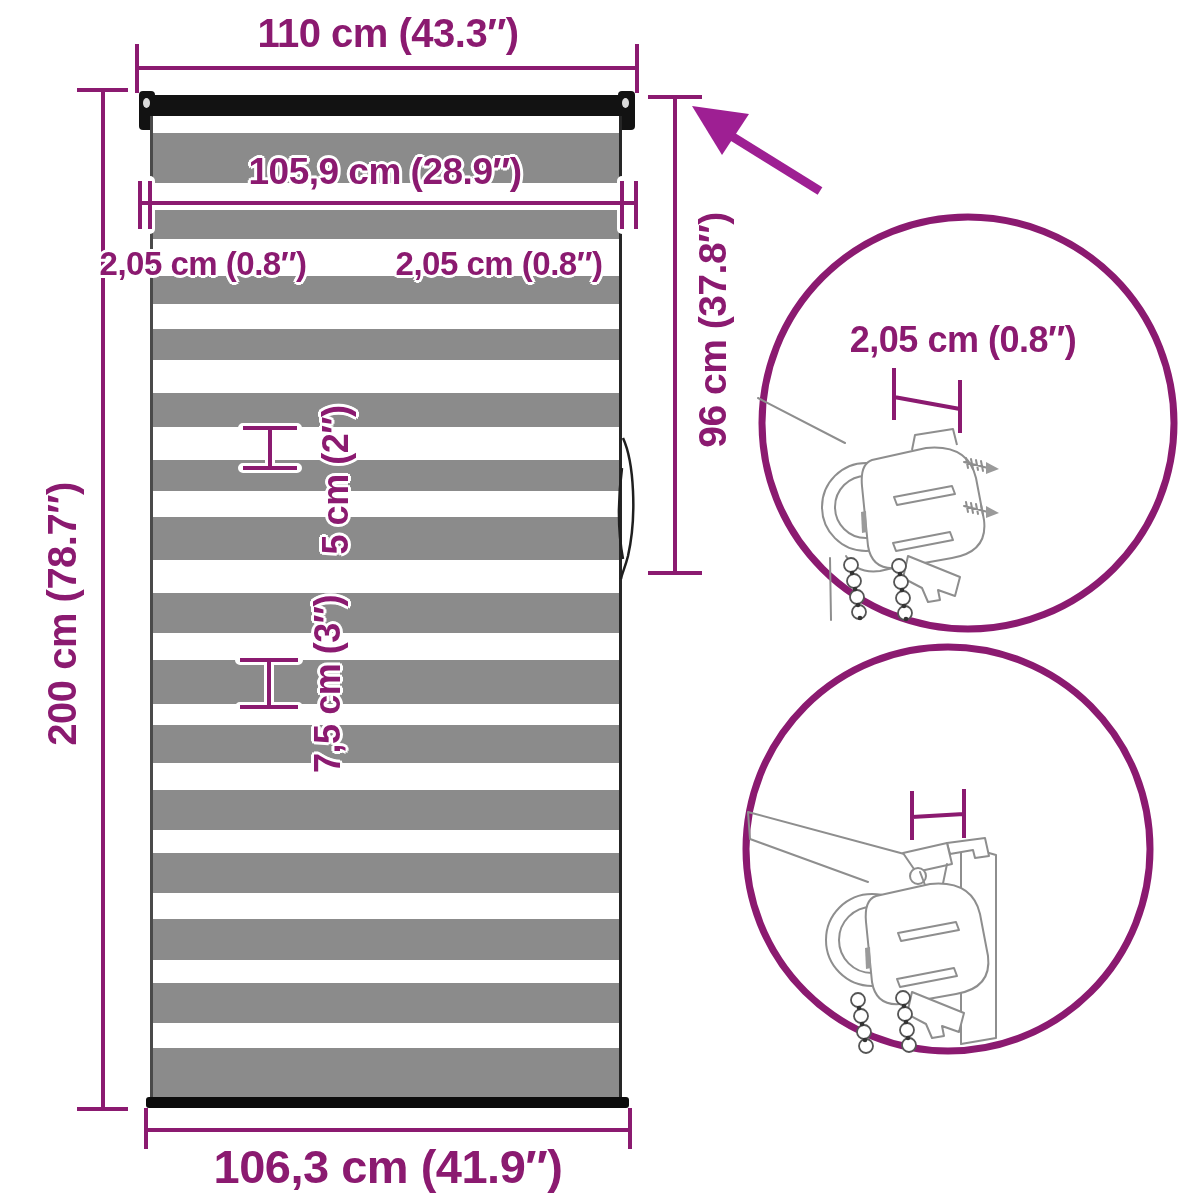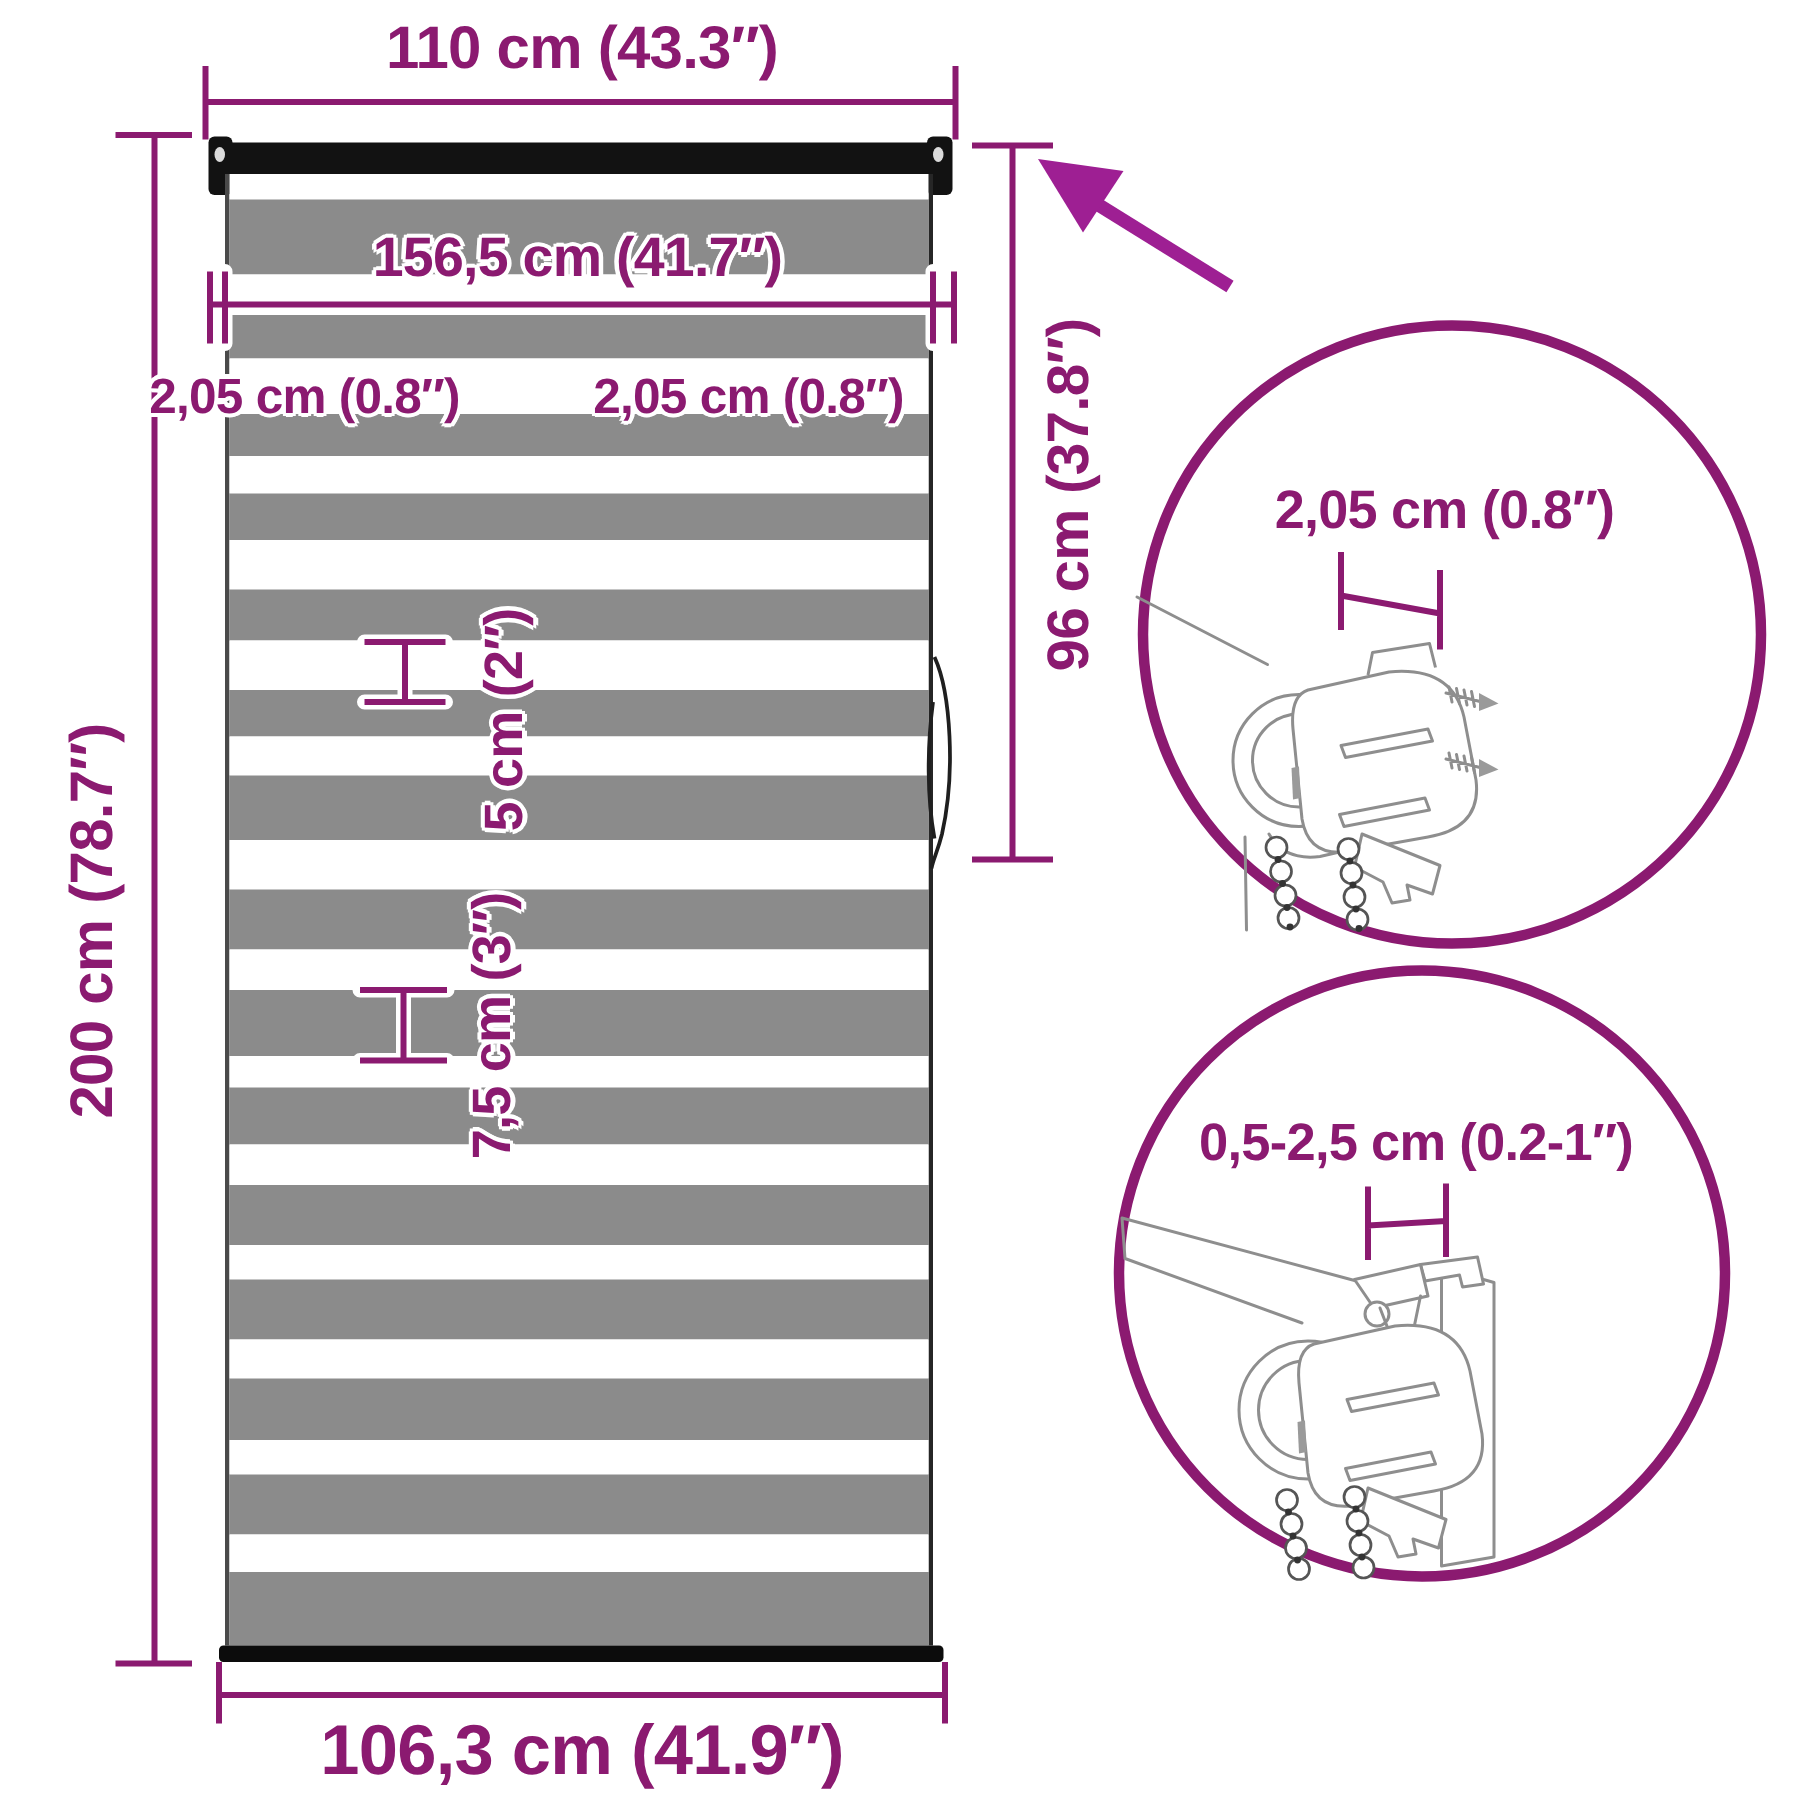--- a/index.html
+++ b/index.html
@@ -194,23 +194,22 @@
           <circle class="bead" cx="909" cy="1045" r="7"></circle>
         <circle class="dot" cx="904" cy="1006" r="2.3"></circle>
           <circle class="dot" cx="906" cy="1022" r="2.3"></circle>
         <circle class="dot" cx="908" cy="1038" r="2.3"></circle>
       </g>
       <path class="dim" d="M912,791 V840 M964,789 V838 M912,817 L964,814"></path>
     </g>
   </svg>
 
   <div class="lbl" style="left:388px;top:33px;font-size:40px;">110 cm (43.3″)</div>
-  <div class="lbl" style="left:385px;top:172px;font-size:37px;">156,5 cm (41.7″)</div>
+  <div class="lbl" style="left:385px;top:172px;font-size:37px;">105,9 cm (28.9″)</div>
   <div class="lbl" style="left:203px;top:264px;font-size:33px;">2,05 cm (0.8″)</div>
   <div class="lbl" style="left:499px;top:264px;font-size:33px;">2,05 cm (0.8″)</div>
   <div class="lbl vert" style="left:336px;top:480px;font-size:36px;">5 cm (2″)</div>
   <div class="lbl vert" style="left:328px;top:684px;font-size:36px;">7,5 cm (3″)</div>
   <div class="lbl vert" style="left:62px;top:614px;font-size:40px;">200 cm (78.7″)</div>
   <div class="lbl vert" style="left:713px;top:330px;font-size:39px;">96 cm (37.8″)</div>
   <div class="lbl" style="left:388px;top:1166px;font-size:47px;">106,3 cm (41.9″)</div>
   <div class="lbl" style="left:963px;top:340px;font-size:36px;">2,05 cm (0.8″)</div>
-  <div class="lbl" style="left:944px;top:762px;font-size:35px;">0,5-2,5 cm (0.2-1″)</div>
 </div>
 
 </body></html>

